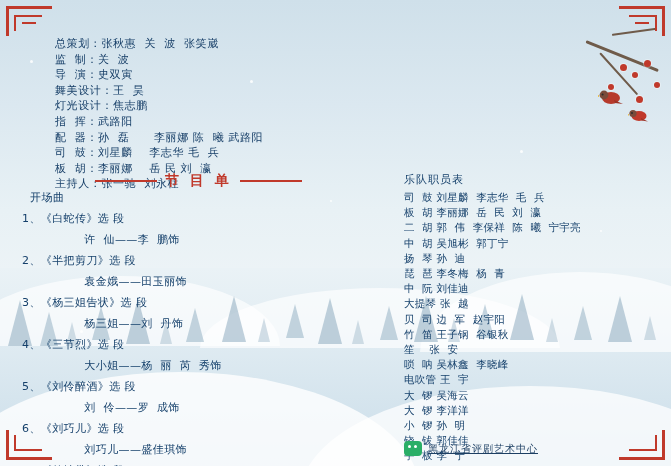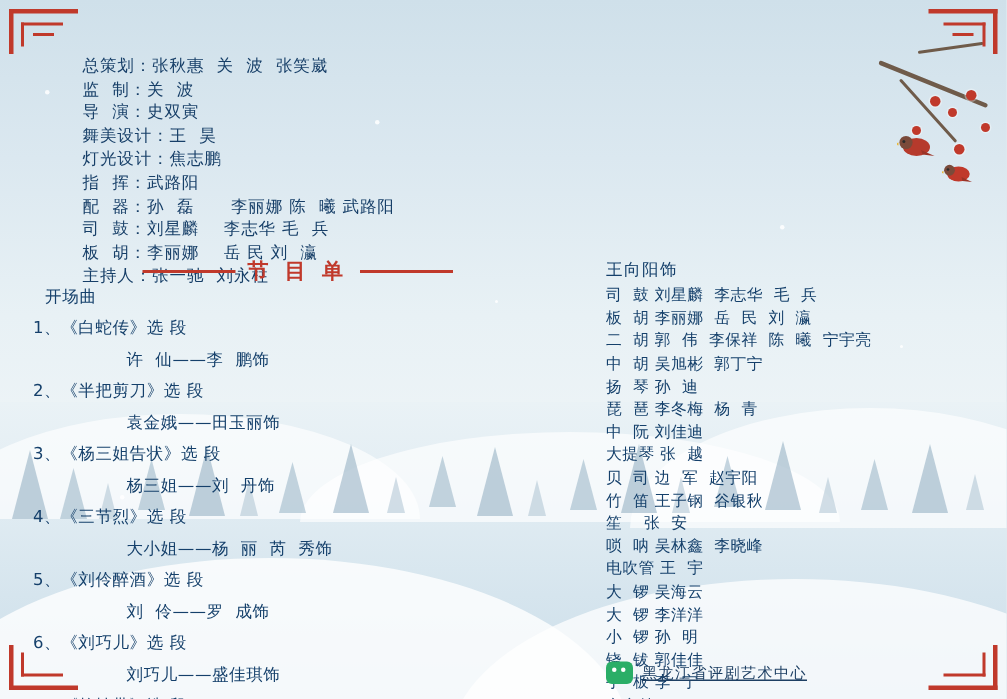--- a/index.html
+++ b/index.html
@@ -189,21 +189,21 @@
 7、《乾坤带》选 段
                 唐    王——齐章峰饰
 8、《窦娥冤》选 段
                 蔡    婆——付殿峰饰
 9、《无双传》选 段
                 无  双——宋  爽饰  王仙客——赵立明饰
 10、《人面桃花》选段
                 崔  护——刘俊峰饰</div>
 
 
-  <div class="band-title">王向阳饰</div>
+  <div class="band-title">乐队职员表</div>
   <div class="band">司  鼓 刘星麟  李志华  毛  兵
 板  胡 李丽娜  岳  民  刘  瀛
 二  胡 郭  伟  李保祥  陈  曦  宁宇亮
 中  胡 吴旭彬  郭丁宁
 扬  琴 孙  迪
 琵  琶 李冬梅  杨  青
 中  阮 刘佳迪
 大提琴 张  越
 贝  司 边  军  赵宇阳
 竹  笛 王子钢  谷银秋

